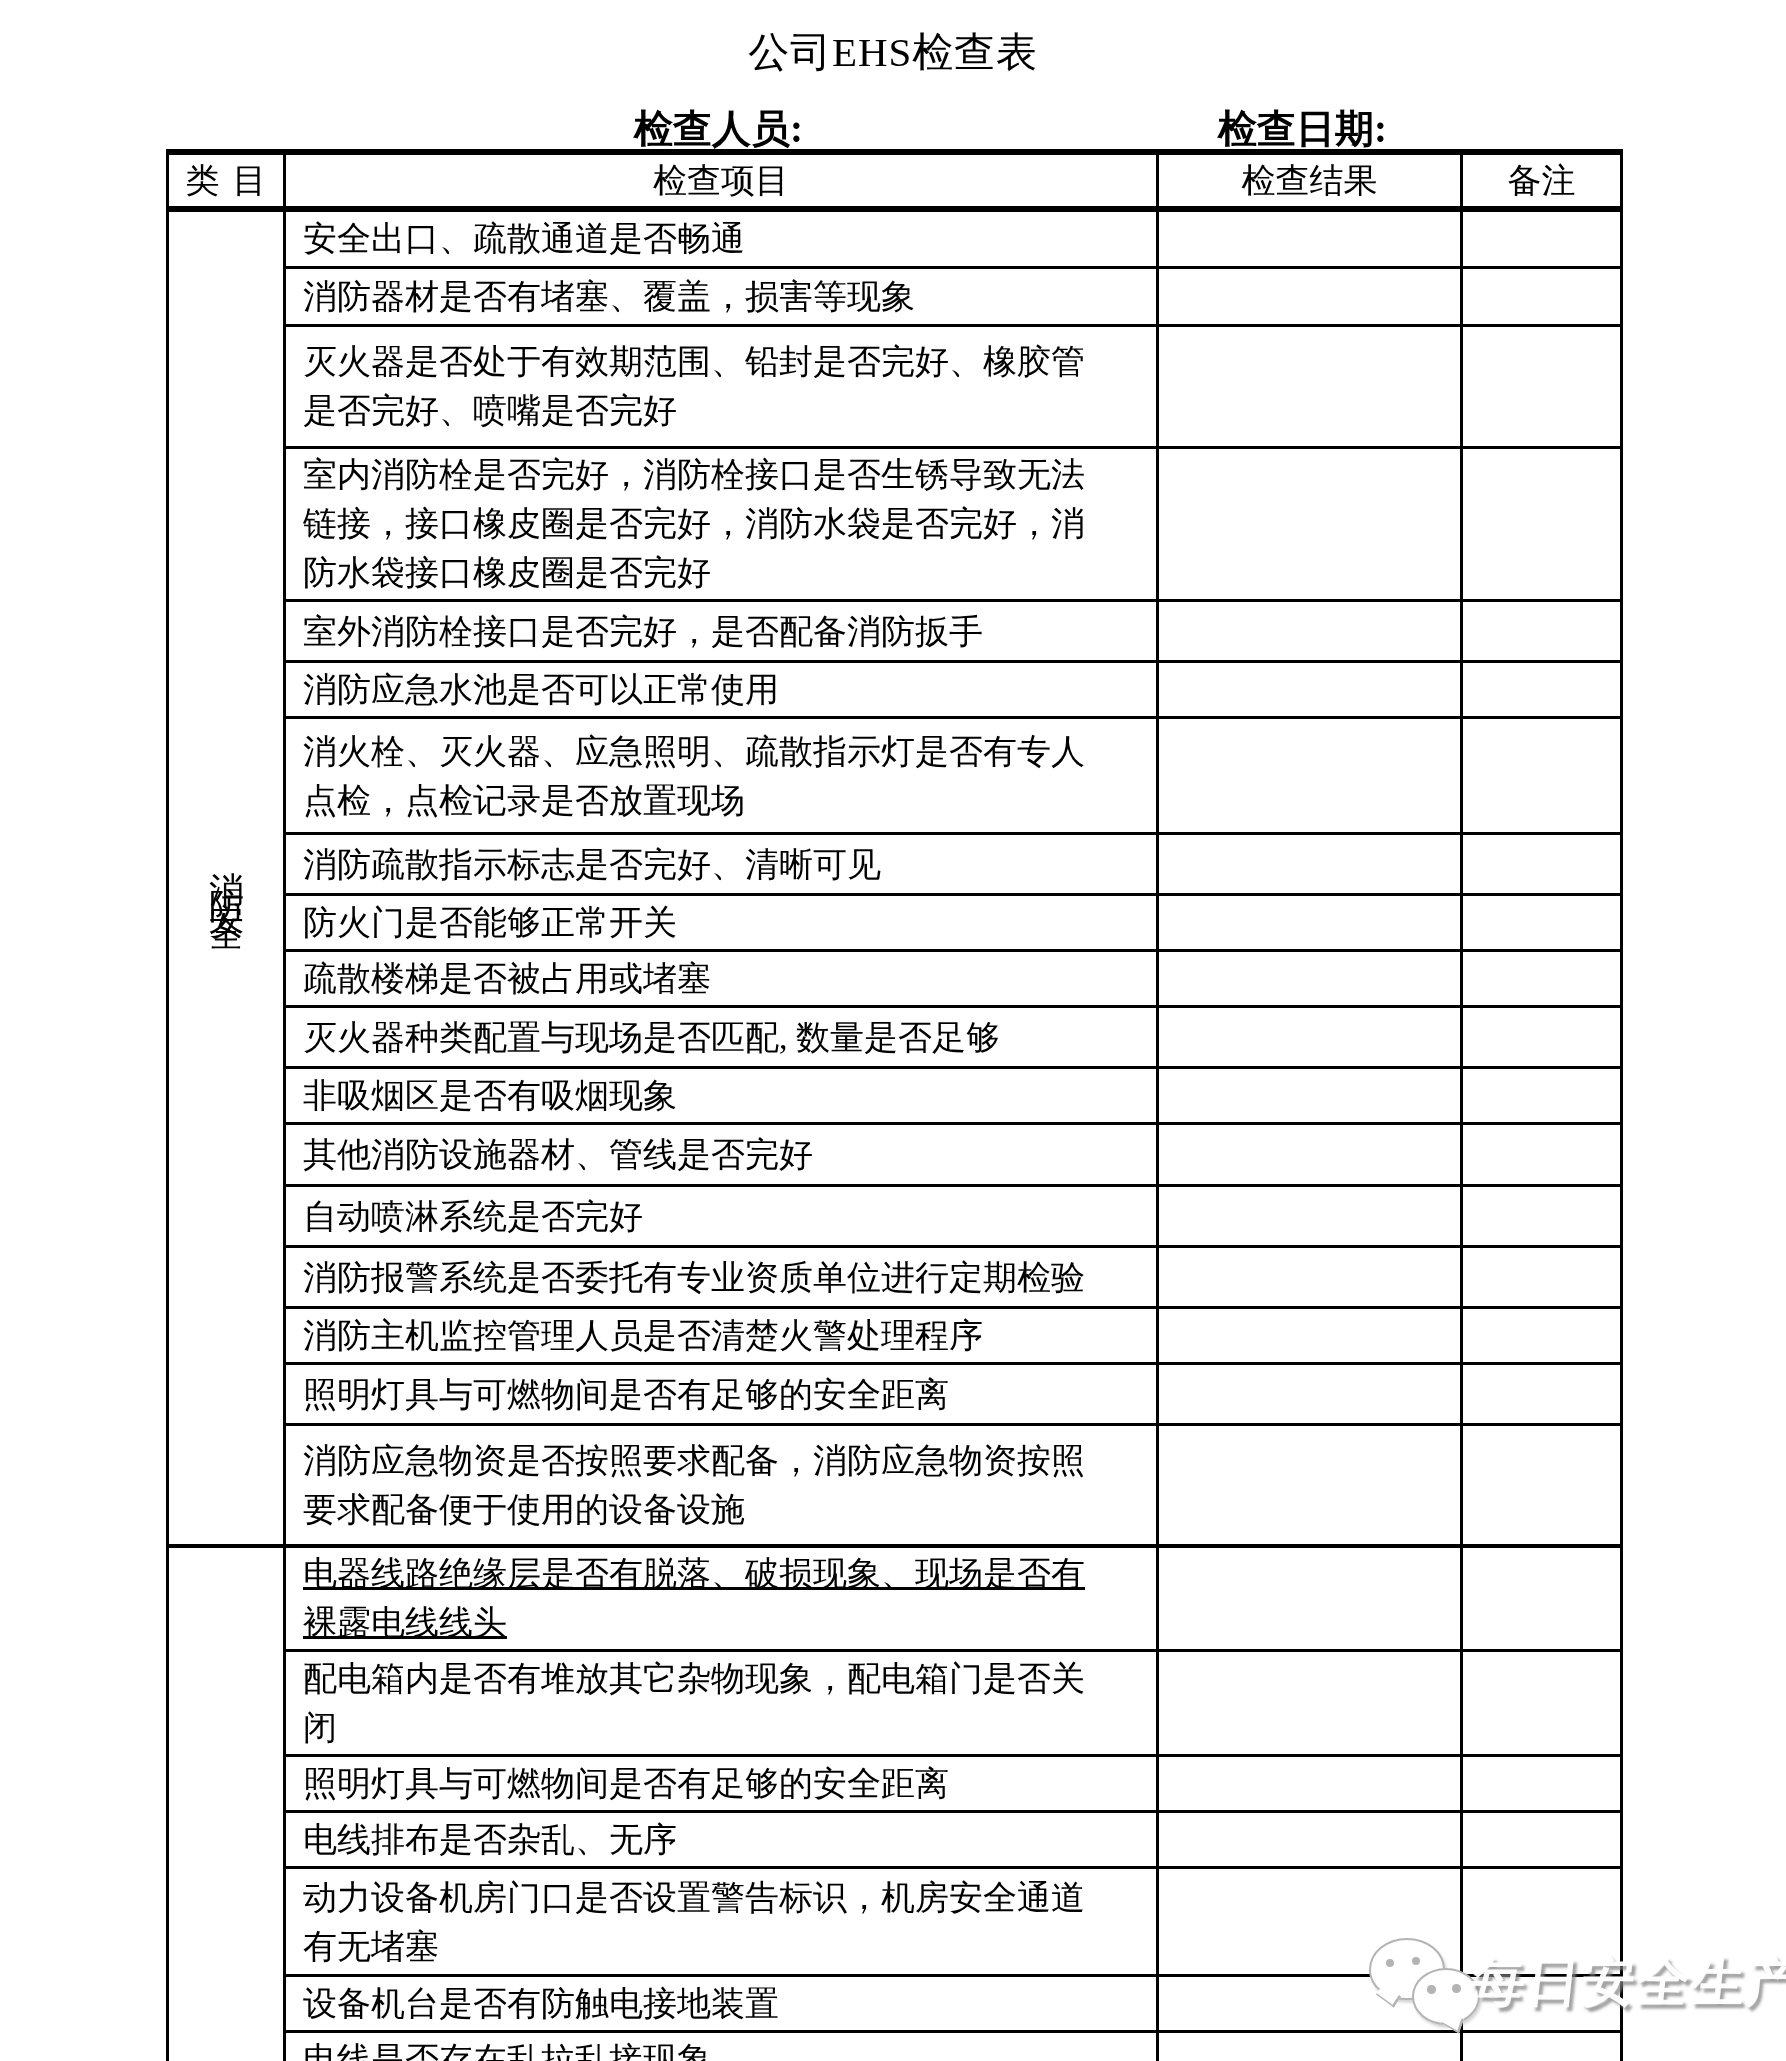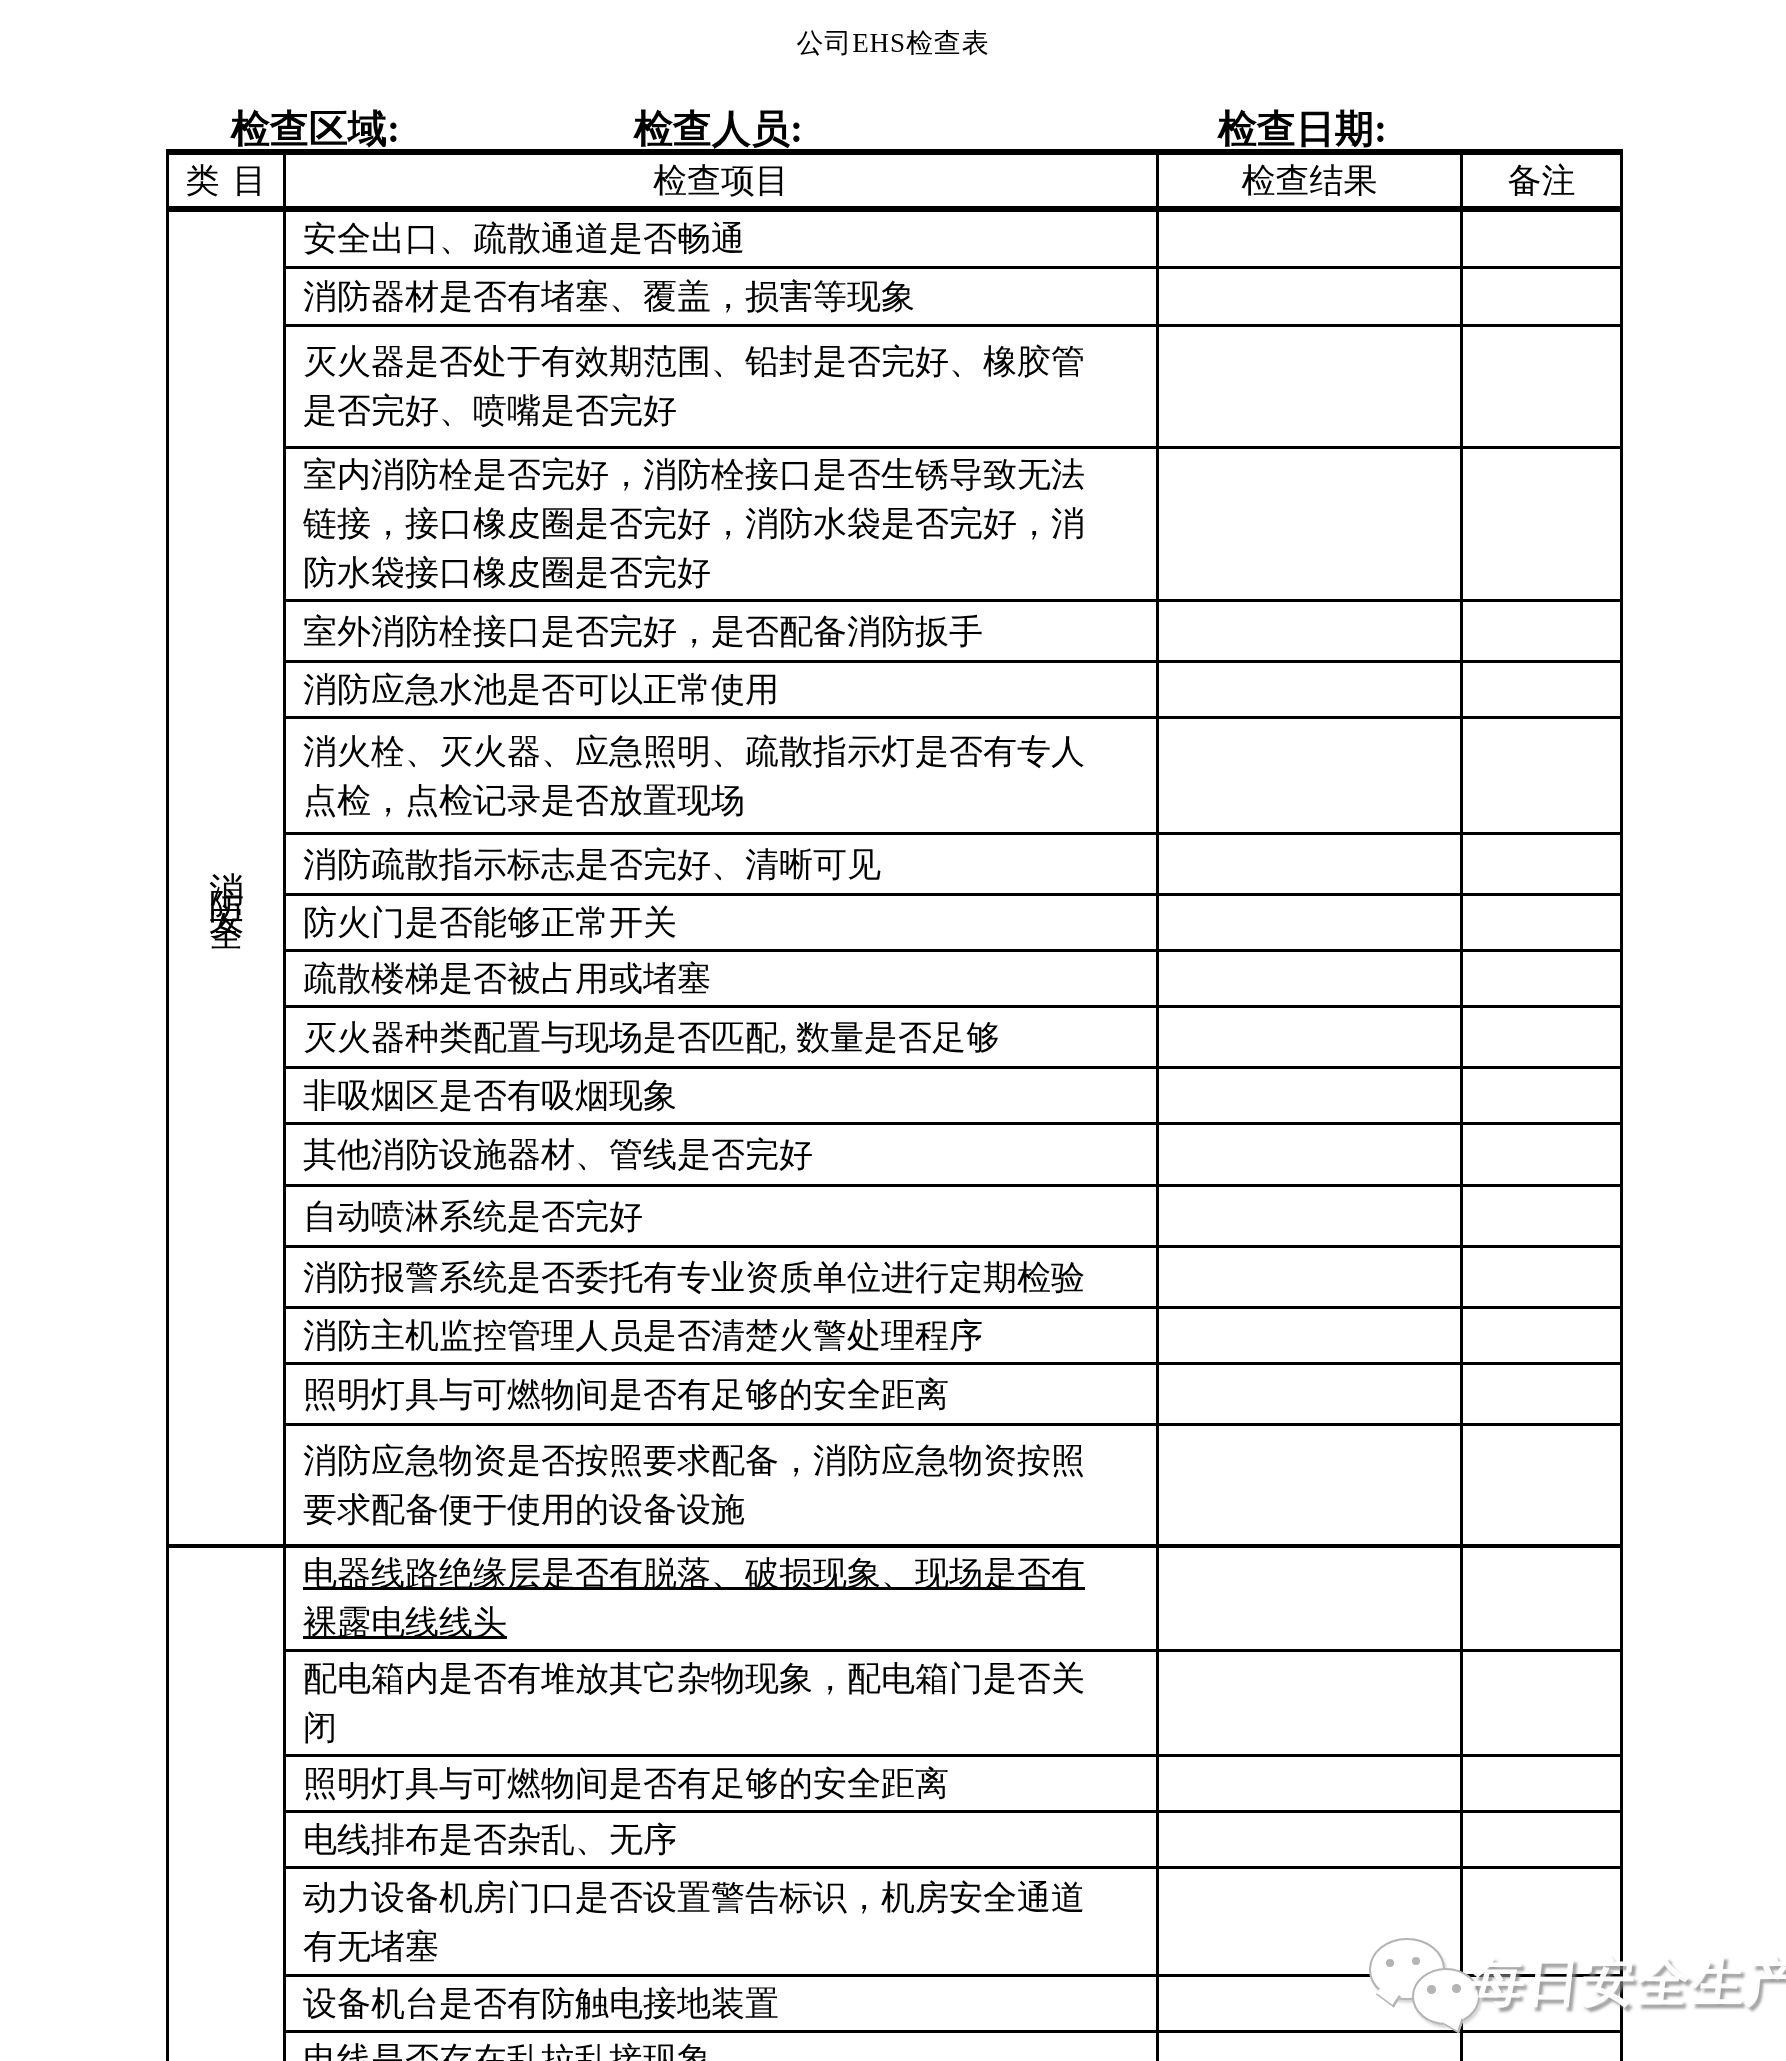--- a/index.html
+++ b/index.html
@@ -14,21 +14,21 @@
     position: relative;
     width: 1786px; height: 2061px;
     background: #fff;
     overflow: hidden;
   }
   .doc-title {
     position: absolute;
     top: 24.5px; left: 0;
     width: 1786px;
     text-align: center;
-    font-size: 27px;
+    font-size: 41px;
     font-weight: normal;
     margin: 0;
     letter-spacing: 0.9px;
   }
   .meta-label {
     position: absolute;
     top: 102px;
     font-size: 39px;
     font-weight: bold;
     white-space: nowrap;
@@ -129,23 +129,20 @@
   .wm-tail-big   { left: 17px; top: 55px; transform: skewX(28deg) rotate(50deg); }
   .wm-tail-small { left: 81px; top: 81px; transform: skewX(20deg) rotate(35deg); }
 </style>
 </head>
 <body>
 
 <div id="page">
 
   <h1 class="doc-title">公司EHS检查表</h1>
 
-  <span class="meta-label meta-area">
-    <span>检查区域:</span><span class="meta-value"></span>
-  </span>
   <span class="meta-label meta-person">
     <span>检查人员:</span><span class="meta-value"></span>
   </span>
   <span class="meta-label meta-date">
     <span>检查日期:</span><span class="meta-value"></span>
   </span>
 
   <table class="checklist">
     <colgroup>
       <col style="width:117px">

